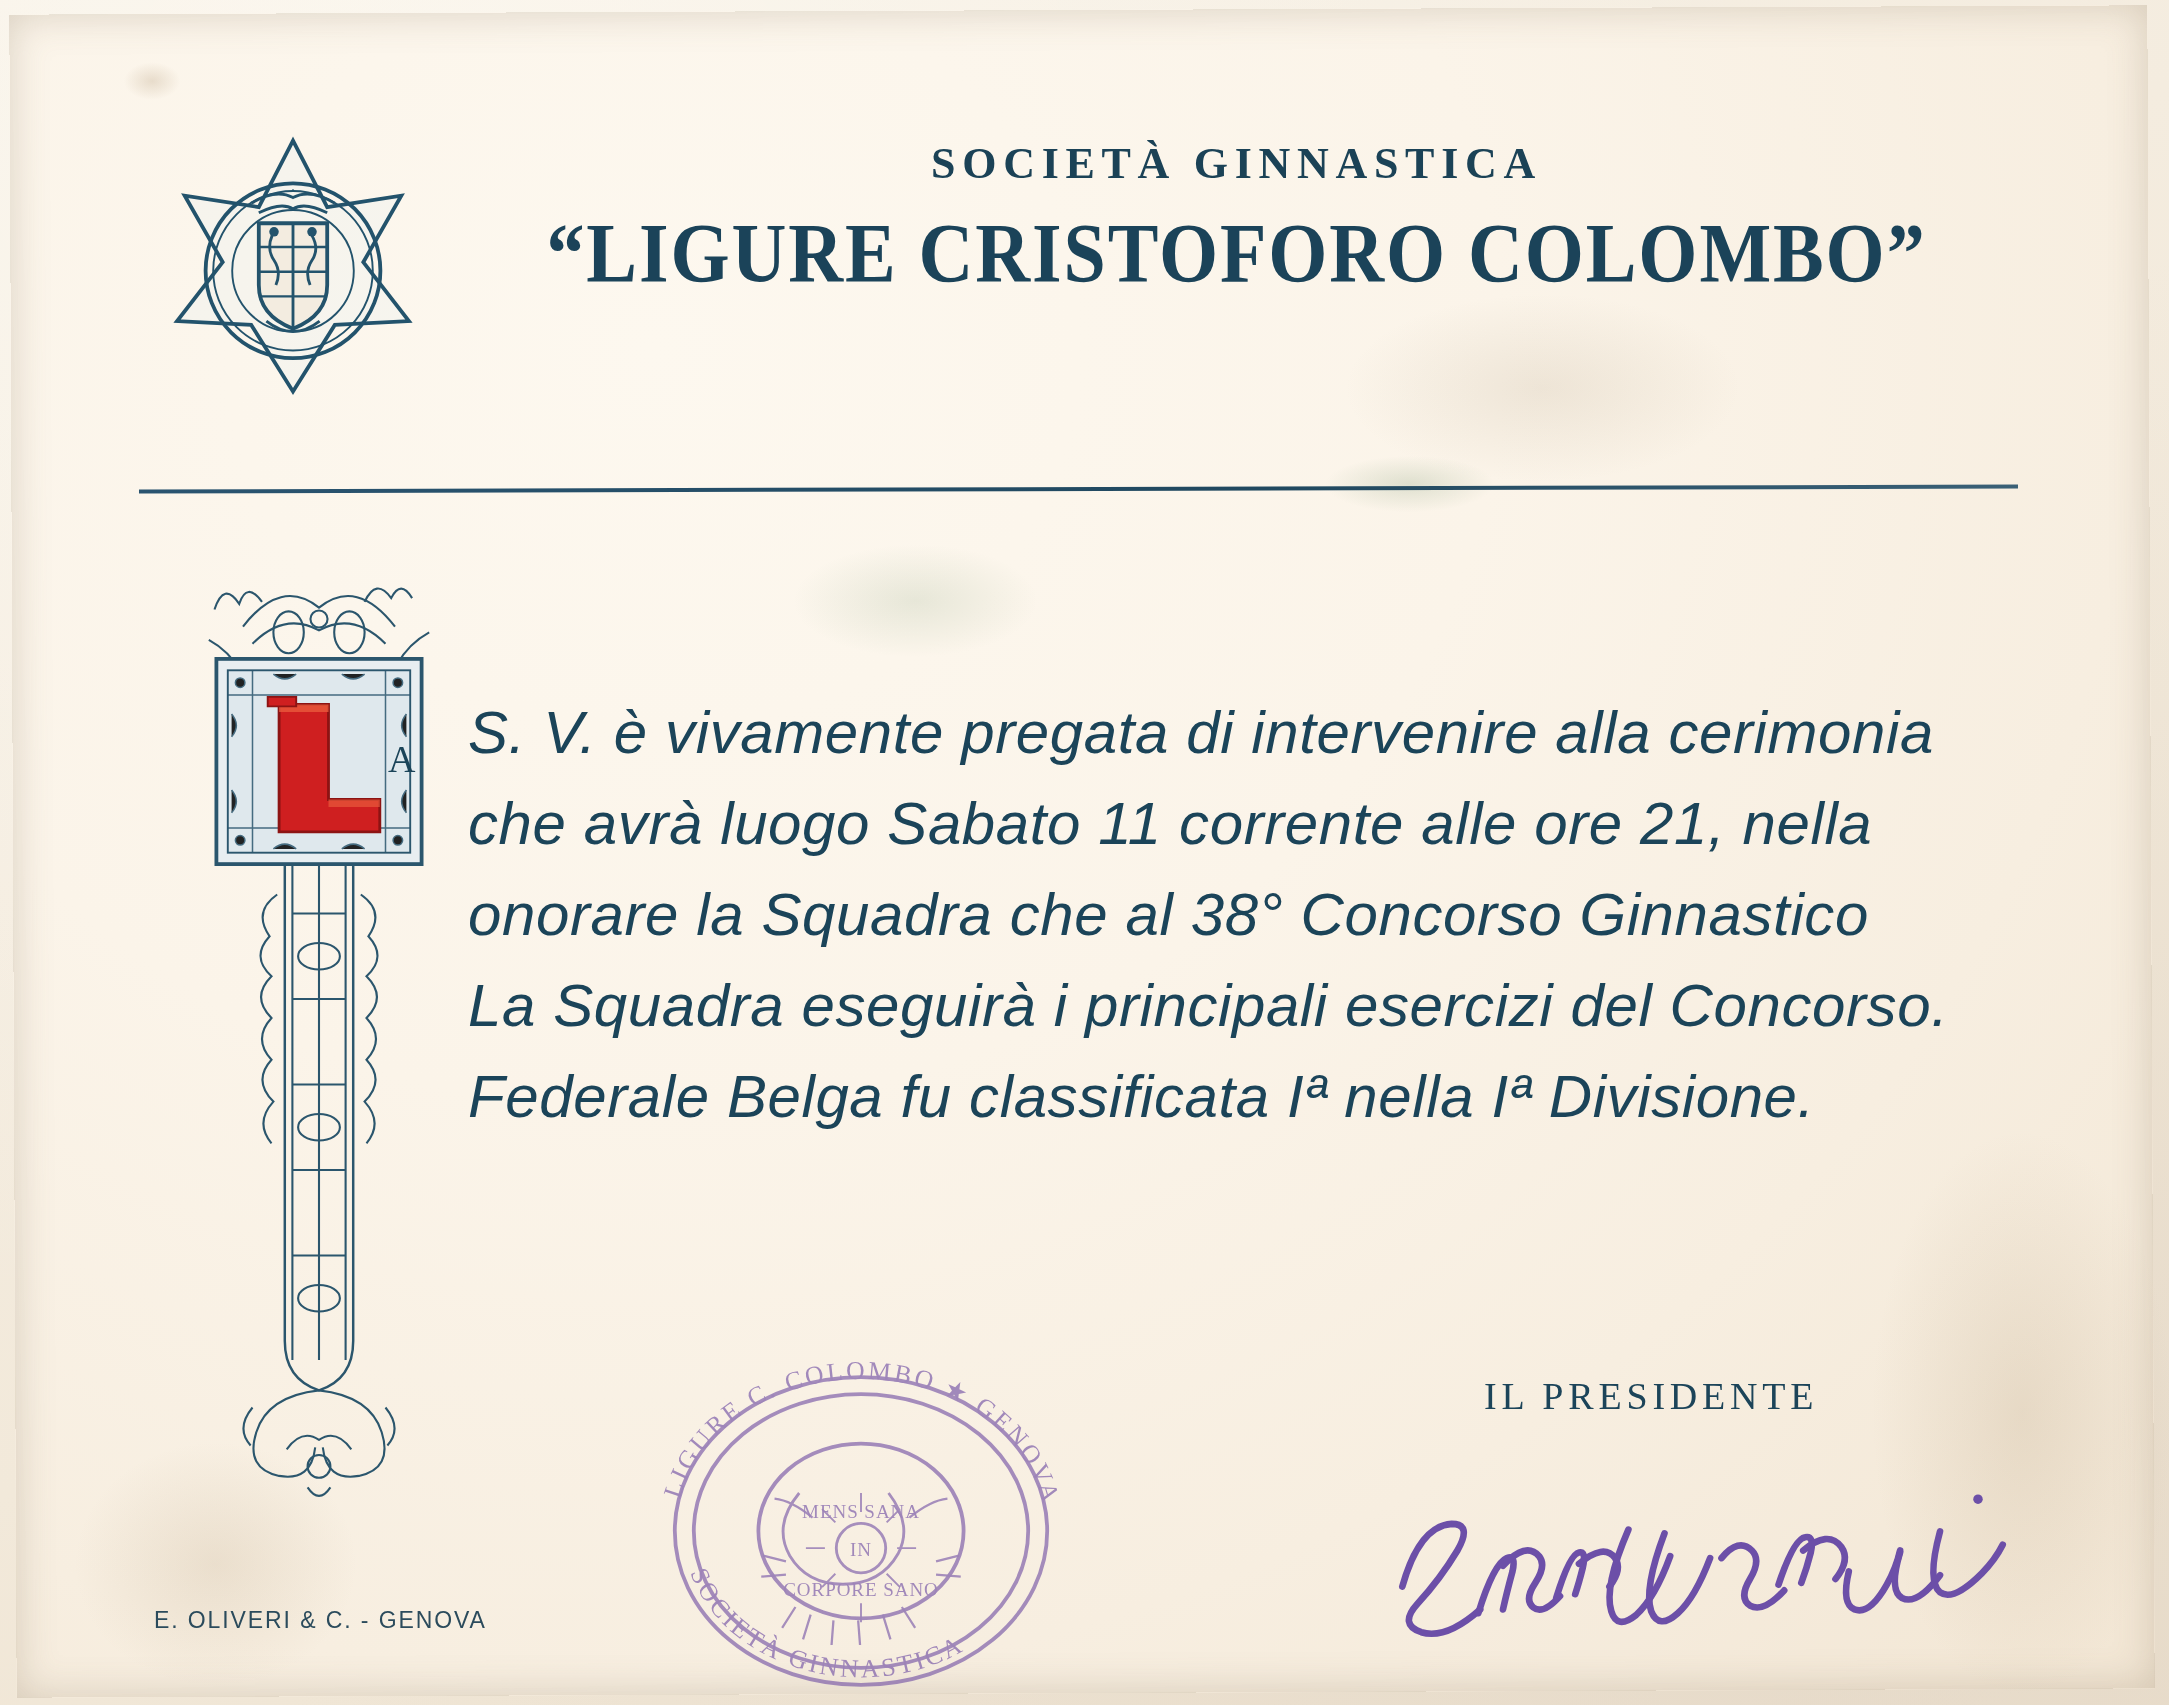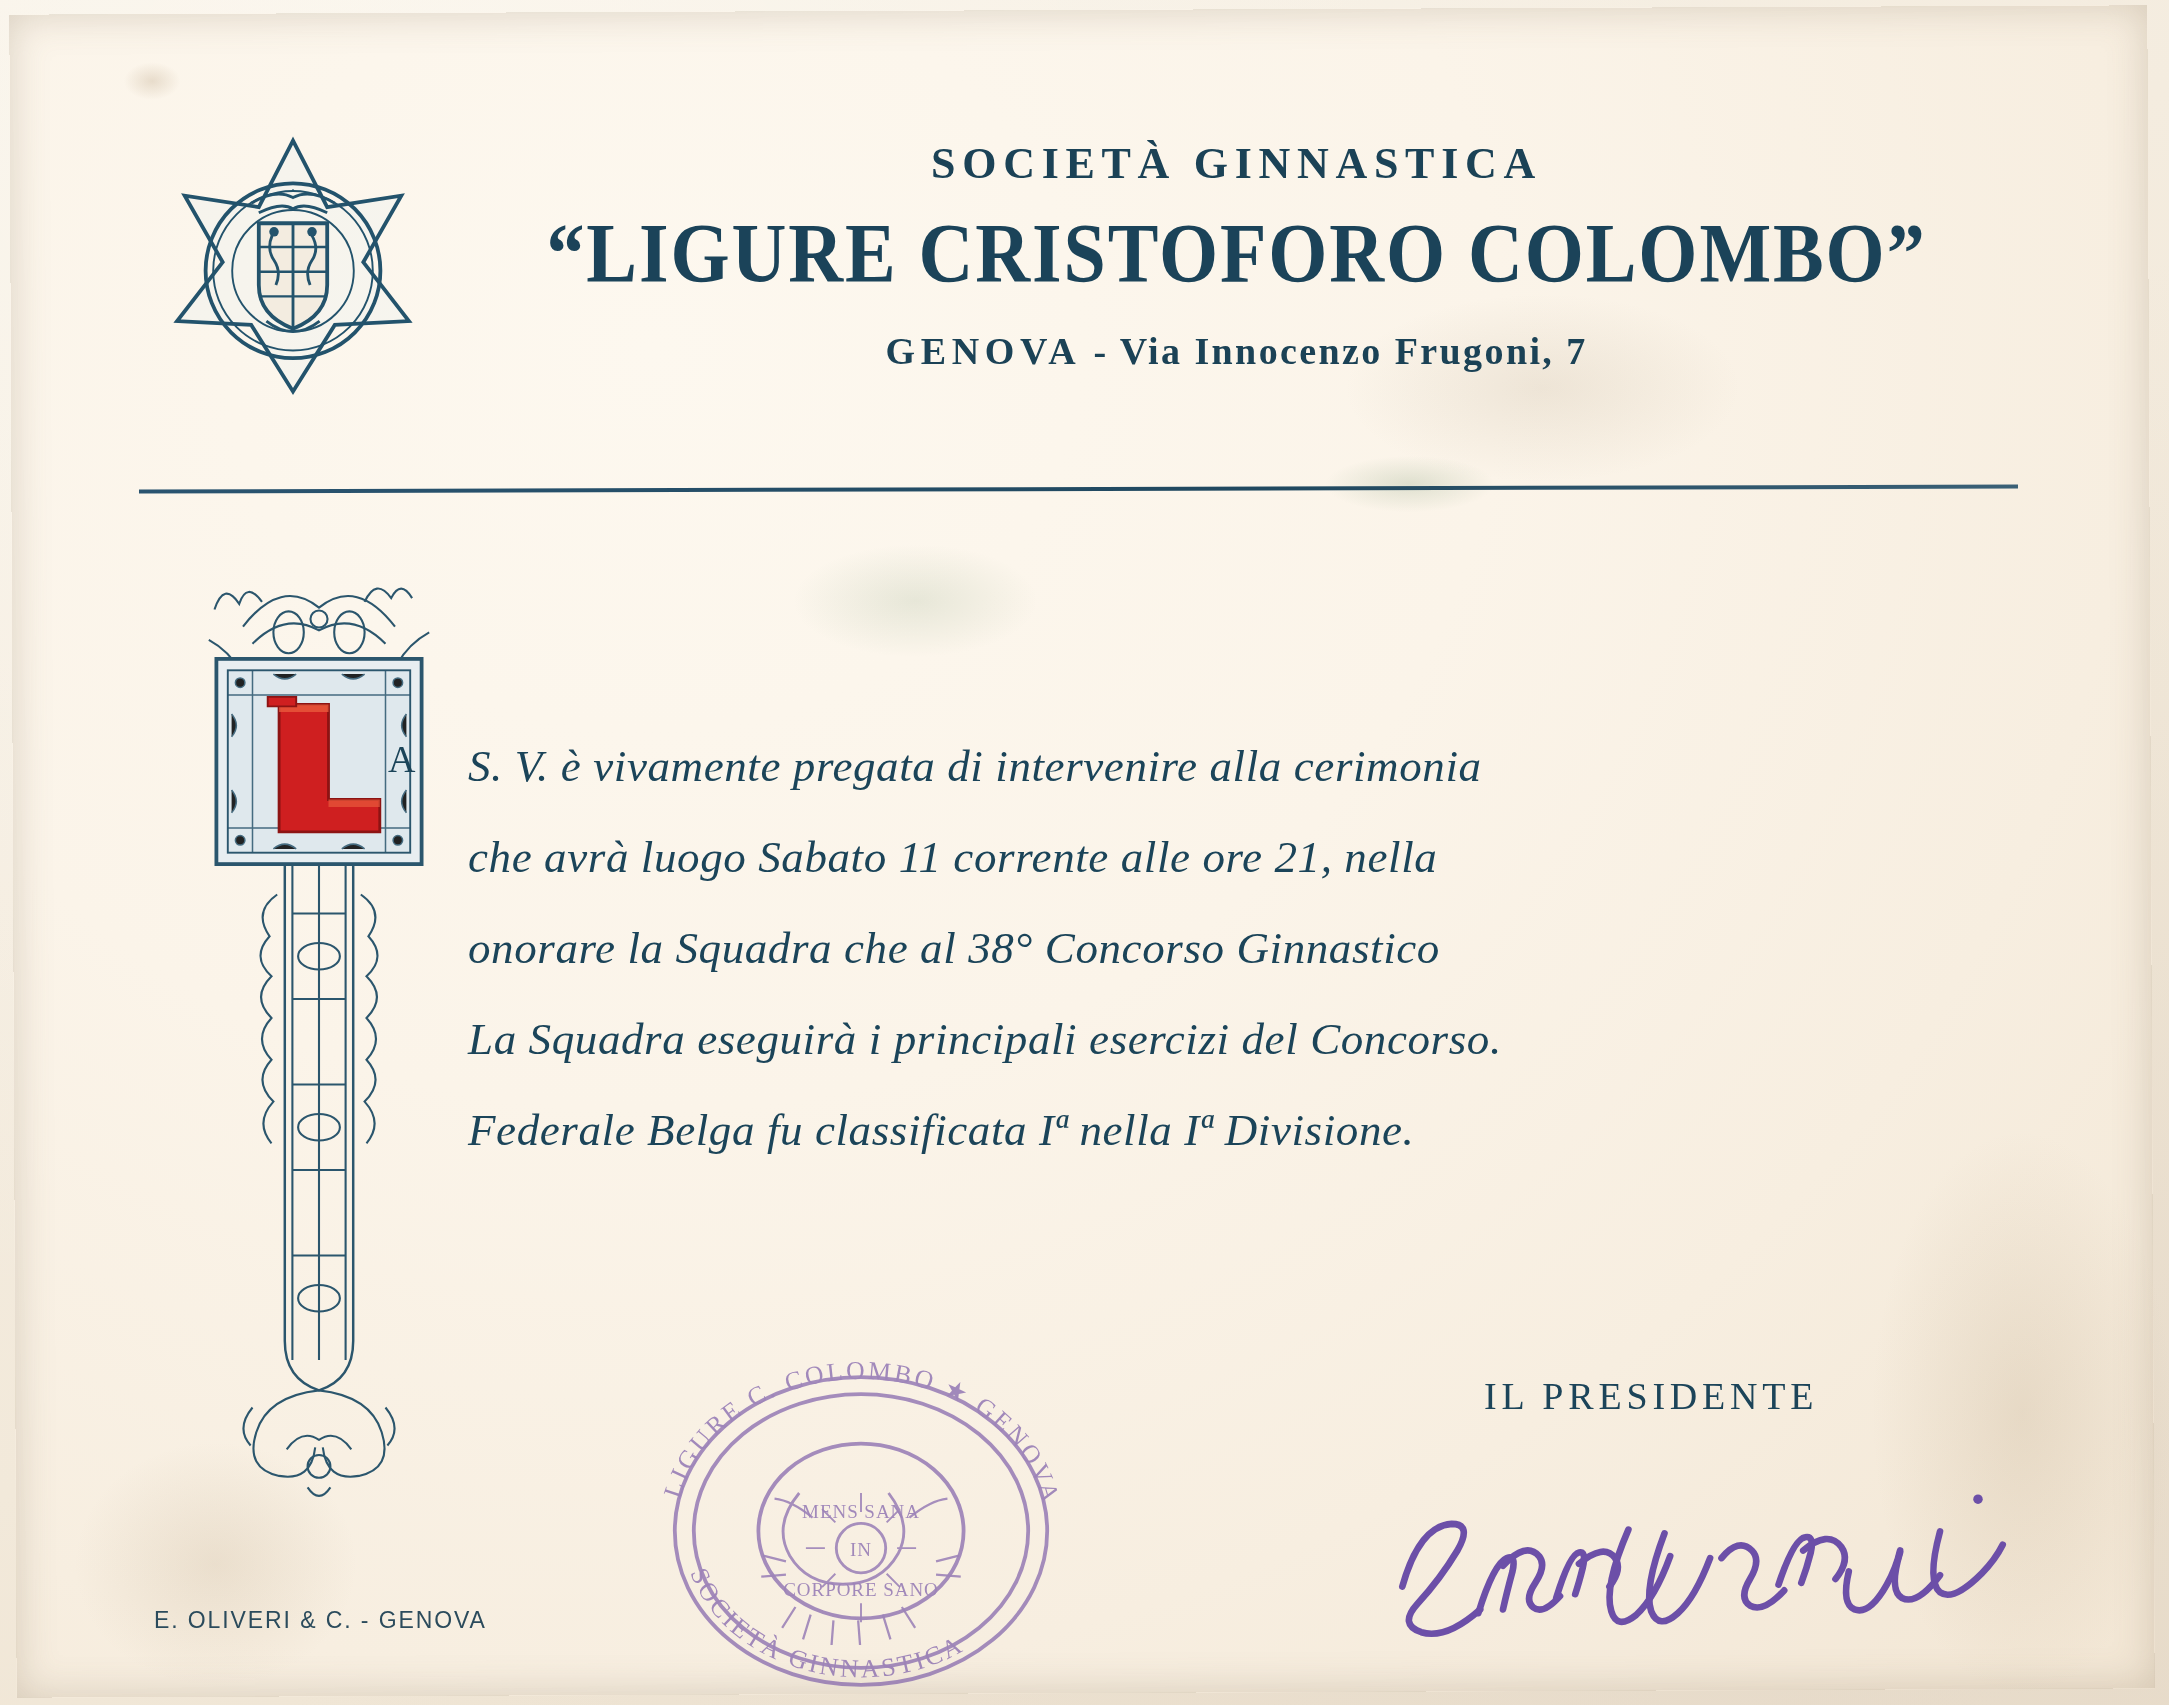--- a/index.html
+++ b/index.html
@@ -108,26 +108,26 @@
     position: absolute;
     left: 186px;
     top: 552px;
     width: 266px;
     height: 951px;
   }
 
   .body-text {
     position: absolute;
     left: 468px;
-    top: 721px;
+    top: 687px;
     width: 1522px;
     color: #1b4459;
-    font-family: Liberation Serif, serif;
+    font-family: Liberation Sans, sans-serif;
     font-style: italic;
-    font-size: 45px;
+    font-size: 60px;
     line-height: 91px;
     letter-spacing: 0.6px;
   }
   .body-text .l {
     display: block;
     white-space: nowrap;
     text-align: justify;
   }
   .small-a {
     position: absolute;
@@ -230,25 +230,20 @@
         <g stroke="#23536c" stroke-width="3" fill="none">
           <path d="M96 74 q26 -16 44 -6 q18 -10 44 6"></path>
           <path d="M104 84 q24 -12 36 -4 q12 -8 36 4"></path>
         </g>
       </svg>
     </div>
 
     <div class="head-text">
       <div class="line1">SOCIETÀ GINNASTICA</div>
       <div class="line2">“LIGURE CRISTOFORO COLOMBO”</div>
-      <div class="line3">
-        <span class="city">GENOVA</span>
-        <span>-</span>
-        <span>Via Innocenzo Frugoni, 7</span>
-      </div>
     </div>
   </div>
 
   <div class="rule"></div>
 
   <div class="dropcap-wrap">
     <svg viewBox="0 0 280 1000" width="266" height="951">
       <g stroke="#2b566d" fill="none" stroke-width="2.2">
 
         <path d="M30 60 q10 -30 26 -6 q8 -24 24 -2"></path>

